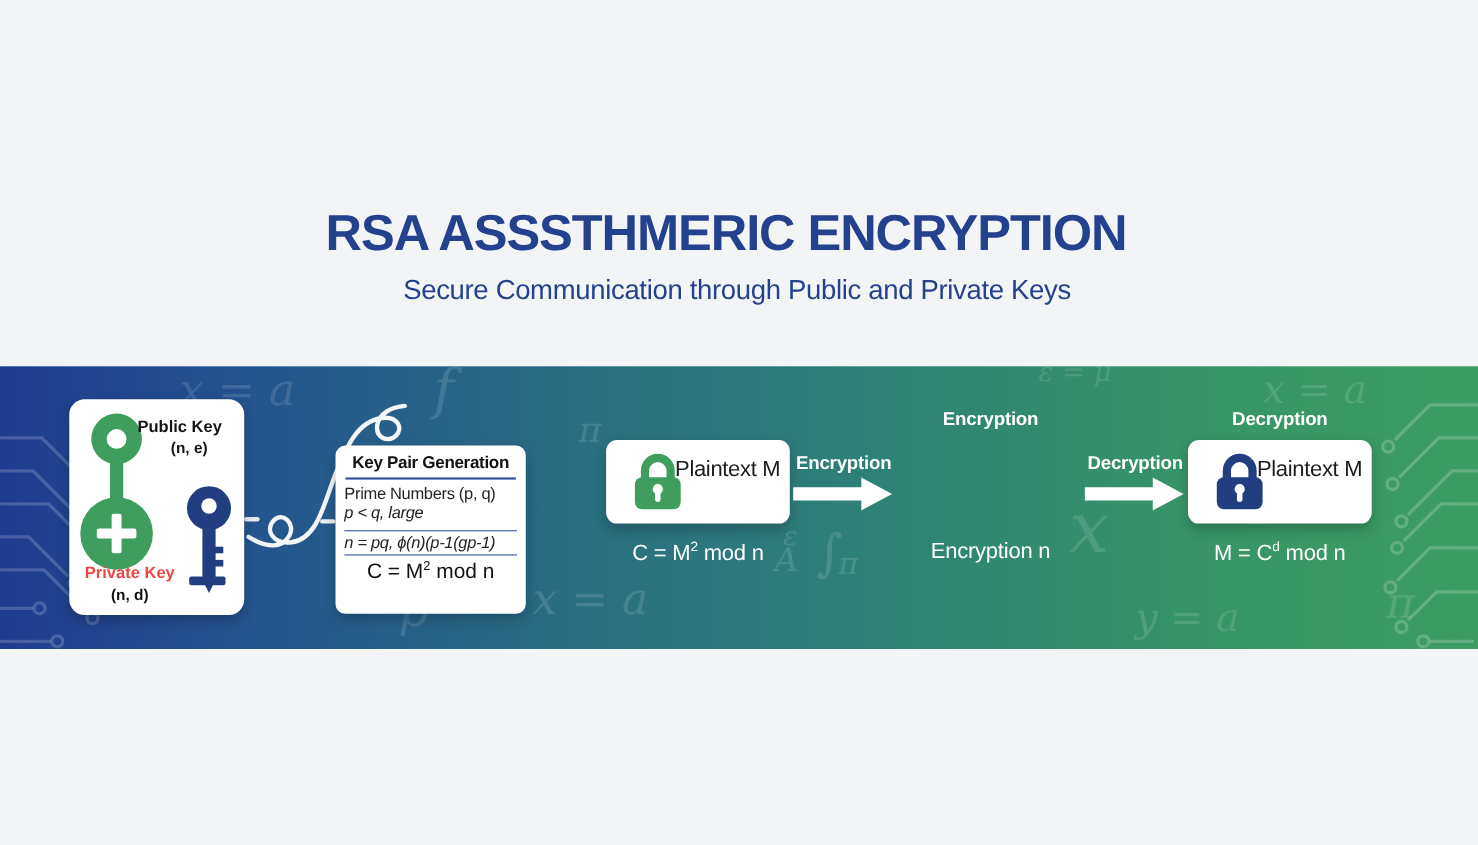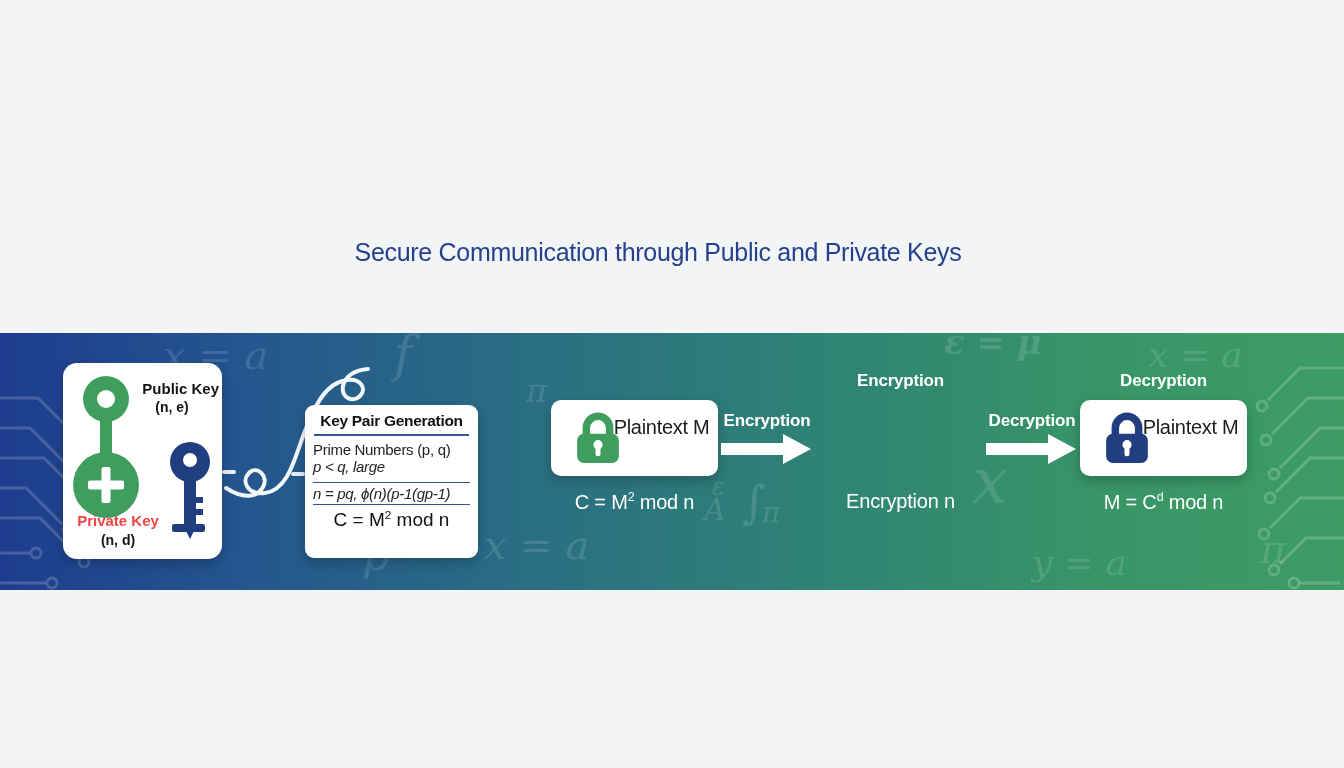--- a/index.html
+++ b/index.html
@@ -2,59 +2,59 @@
 <html><head>
 <meta charset="utf-8">
 <style>
   html,body{margin:0;padding:0;}
   .page{position:relative;width:1344px;height:768px;background:#f3f4f6;overflow:hidden;
         font-family:"Liberation Sans",sans-serif;}
 
   
   .title{position:absolute;top:184px;left:0;width:1320px;text-align:center;margin:0;
          font-size:46px;font-weight:800;color:#24418e;letter-spacing:-1px;}
-  .subtitle{position:absolute;top:238px;left:0;width:1316px;text-align:center;margin:0;
+  .subtitle{position:absolute;top:238px;left:0;width:1316px;text-align:center;margin:12px;
             font-size:25px;font-weight:500;color:#24418e;letter-spacing:-0.3px;}
 
   
   .banner{position:absolute;left:0;top:305px;width:1344px;height:257px;
           background:linear-gradient(90deg,#1e3c8e 0%,#24568e 18%,#2a6f82 40%,#2f8474 62%,#389567 82%,#3d9c64 100%);margin-top:28px;}
 
   
   .bs{position:absolute;font-family:"DejaVu Serif",serif;font-style:italic;
       color:rgba(255,255,255,0.13);white-space:nowrap;line-height:1;}
   .bs0{left:163px;top:2px;font-size:40px;}
   .bs1{left:394px;top:-4px;font-size:50px;}
   .bs2{left:526px;top:42px;font-size:32px;}
   .bs3{left:712px;top:142px;font-size:24px;}
   .bs4{left:704px;top:162px;font-size:30px;}
   .bs5{left:742px;top:146px;font-size:46px;}
   .bs6{left:762px;top:166px;font-size:28px;}
   .bs7{left:972px;top:116px;font-size:64px;}
-  .bs8{left:944px;top:-8px;font-size:34px;font-weight:bold;}
+  .bs8{left:944px;top:-8px;font-size:25px;}
   .bs9{left:1148px;top:4px;font-size:36px;}
   .bs10{left:1032px;top:212px;font-size:36px;}
   .bs11{left:1260px;top:196px;font-size:40px;}
   .bs12{left:362px;top:200px;font-size:44px;}
   .bs13{left:484px;top:192px;font-size:40px;}
 
   .circuit{position:absolute;}
   .circuit-left{left:0;top:50px;}
   .circuit-right{left:1180px;top:15px;}
   .squiggle{position:absolute;left:213px;top:28px;}
   .connector-dash{position:absolute;height:4px;background:rgba(255,255,255,0.9);border-radius:2px;}
   .cd1{left:222px;top:137px;width:14px;}
   .cd2{left:291px;top:139px;width:14px;}
 
   
   .key-card{position:absolute;left:63px;top:30px;width:159px;height:196px;background:#ffffff;
             border-radius:14px;box-shadow:0 5px 12px rgba(0,0,0,0.22);}
   .green-key{position:absolute;left:8px;top:8px;}
   .blue-key{position:absolute;left:103px;top:78px;}
-  .kc-pub-label{position:absolute;left:62px;top:18px;width:94px;text-align:right;
+  .kc-pub-label{position:absolute;left:62px;top:18px;width:94px;text-align:left;
                 font-size:15px;font-weight:700;color:#141414;line-height:1.1;}
   .kc-pub-params{position:absolute;left:62px;top:36px;width:94px;text-align:center;
                  font-size:14px;font-weight:700;color:#141414;}
   .kc-priv-label{position:absolute;left:2px;top:150px;width:106px;text-align:center;
                  font-size:15px;font-weight:700;color:#ef4444;line-height:1.1;}
   .kc-priv-params{position:absolute;left:2px;top:169px;width:106px;text-align:center;
                   font-size:14px;font-weight:700;color:#141414;}
   .key-dash{position:absolute;left:109px;top:161px;width:33px;height:8px;background:#203e80;border-radius:2px;}
 
   
@@ -85,20 +85,21 @@
   .arrow-svg{display:block;margin-top:1px;}
   .formula{position:absolute;top:157px;width:167px;text-align:center;
            font-size:20px;font-weight:500;color:#ffffff;letter-spacing:-0.2px;}
   .fm1{left:551px;} .fm2{left:817px;} .fm3{left:1080px;}
 </style>
 </head>
 <body>
 
 <div class="page">
 
+  <h1 class="title">RSA ASSSTHMERIC ENCRYPTION</h1>
   <h2 class="subtitle">Secure Communication through Public and Private Keys</h2>
 
   <div class="banner">
 
     <svg class="circuit circuit-left" width="160" height="215" viewBox="0 0 160 215" fill="none" stroke="rgba(255,255,255,0.18)" stroke-width="3">
       <polyline points="0,15 38,15 72,49"></polyline>
         <circle cx="78" cy="55" r="5"></circle>
       <polyline points="0,45 30,45 70,85"></polyline>
         <circle cx="76" cy="91" r="5"></circle>
       <polyline points="0,75 44,75 84,115"></polyline>

